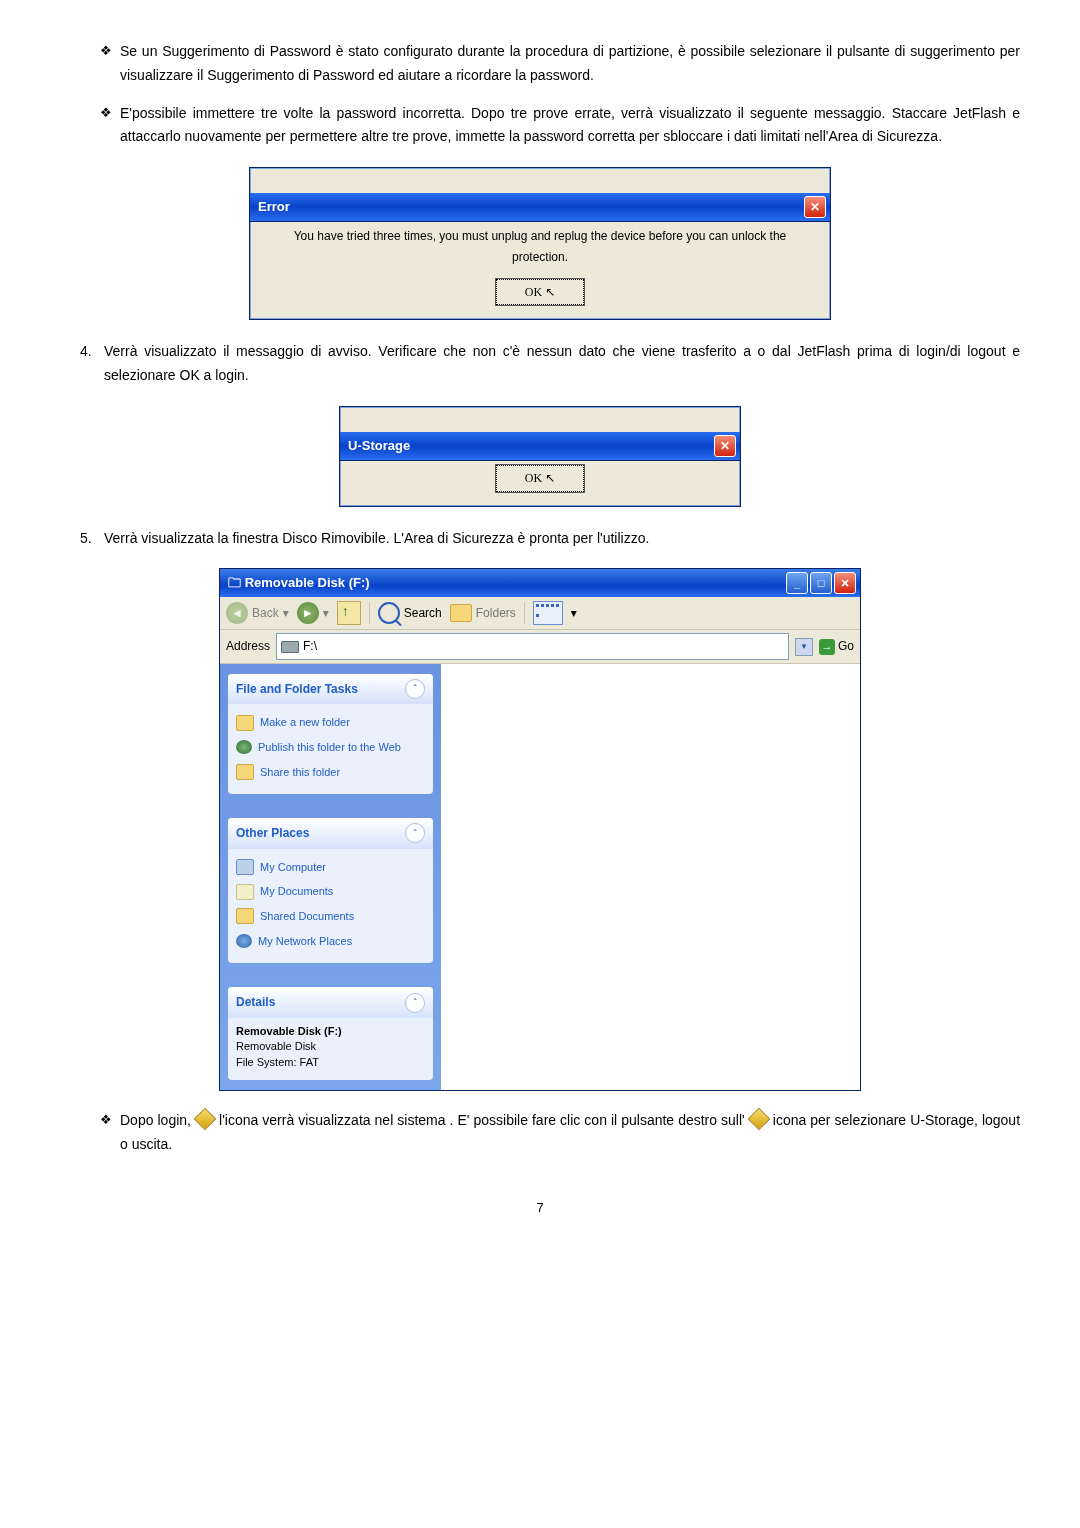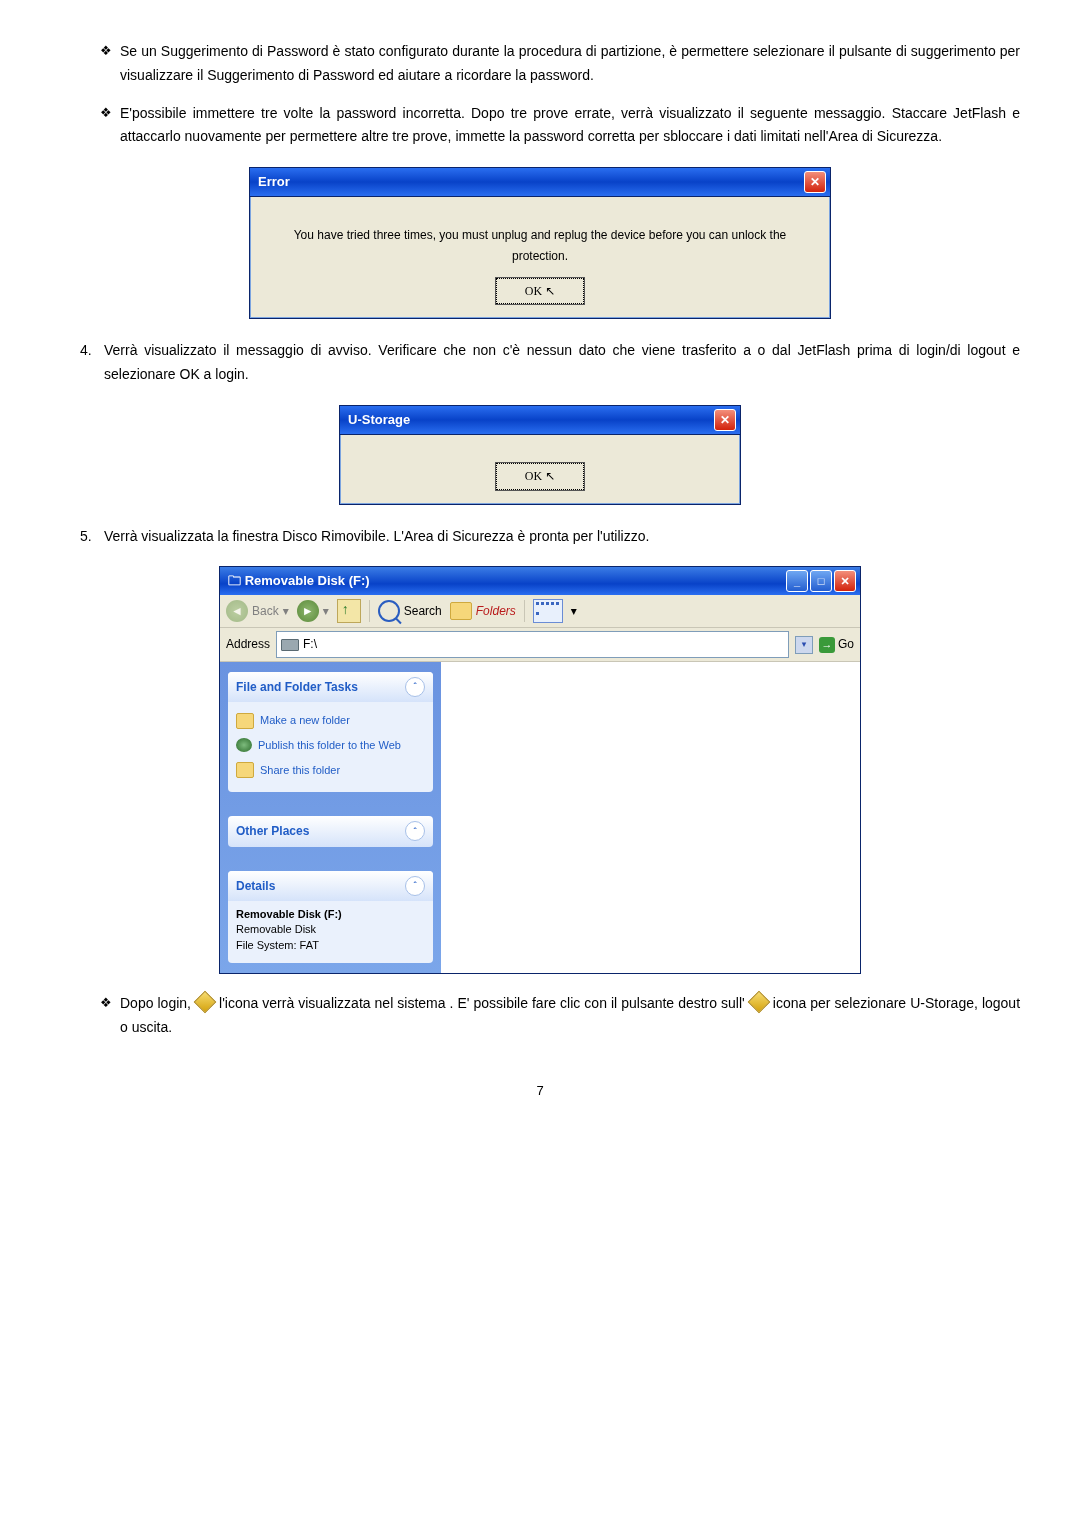--- a/index.html
+++ b/index.html
@@ -29,31 +29,32 @@
   .xp-titlebar {
     background: linear-gradient(180deg,#2a6ef0 0%,#0842c8 50%,#2a6ef0 100%);
     color: #fff;
     font-weight: bold;
     font-size: 13px;
     padding: 3px 4px 3px 8px;
     display: flex;
     align-items: flex-end;
     justify-content: space-between;
     border-bottom: 1px solid #0a246a;
+    margin-top: 25px;
   }
   .xp-close {
     width: 20px; height: 20px;
     background: linear-gradient(180deg,#f38f7b,#d2220c);
     border: 1px solid #fff;
     color:#fff; font-weight:bold; font-size:12px;
     display:flex; align-items:center; justify-content:center;
     border-radius:3px;
   }
   .xp-body {
-    padding: 28px 16px 14px 16px;
+    padding: 4px 16px 14px 16px;
     text-align: center;
     font-size: 12px;
     color:#000;
   }
   .xp-msg { text-align: center; margin-bottom: 12px; }
   .xp-ok-btn {
     display:inline-block;
     border: 1px dotted #000;
     outline: 1px solid #555;
     background:#ece9d8;
@@ -126,21 +127,21 @@
 
   .page-num { text-align:center; margin-top:40px; font-size:13px; }
   .cursor { font-size:12px; display:inline-block; transform:translate(0,0); }
 </style>
 </head>
 <body>
 
 <div class="bullet-list">
   <div class="bullet-item">
     <div class="diamond">❖</div>
-    <div class="content">Se un Suggerimento di Password è stato configurato durante la procedura di partizione, è permettere selezionare il pulsante di suggerimento per visualizzare il Suggerimento di Password ed aiutare a ricordare la password.</div>
+    <div class="content">Se un Suggerimento di Password è stato configurato durante la procedura di partizione, è possibile selezionare il pulsante di suggerimento per visualizzare il Suggerimento di Password ed aiutare a ricordare la password.</div>
   </div>
   <div class="bullet-item">
     <div class="diamond">❖</div>
     <div class="content">E'possibile immettere tre volte la password incorretta. Dopo tre prove errate, verrà visualizzato il seguente messaggio. Staccare JetFlash e attaccarlo nuovamente per permettere altre tre prove, immette la password corretta per sbloccare i dati limitati nell'Area di Sicurezza.</div>
   </div>
 </div>
 
 <div class="xp-dialog" style="width:580px;">
   <div class="xp-titlebar">
     <span>Error</span>
@@ -198,21 +199,21 @@
     </div>
     <div class="tb-btn">
       <div class="icon-circle fwd-ic">►</div> ▾
     </div>
     <div class="up-ic"></div>
     <div class="tb-sep"></div>
     <div class="tb-btn" style="color:#000;">
       <div class="search-ic"></div>
       <span>Search</span>
     </div>
-    <div class="tb-btn" style="color:#b91c1c;font-style:italic;">
+    <div class="tb-btn" style="color:#737373;">
       <div class="folders-ic"></div>
       <span>Folders</span>
     </div>
     <div class="tb-sep"></div>
     <div class="views-ic">
       <span></span>
         <span></span>
         <span></span>
         <span></span>
         <span></span>
@@ -250,20 +251,38 @@
           <div class="task-link">
               <div class="task-ic ic-share"></div>
               <span>Share this folder</span>
             </div>
         </div>
       </div>
       <div class="panel">
         <div class="panel-hd">
           <span>Other Places</span>
           <div class="collapse">ˆ</div>
+        </div>
+        <div class="panel-bd">
+          <div class="task-link">
+              <div class="task-ic ic-mycomputer"></div>
+              <span>My Computer</span>
+            </div>
+          <div class="task-link">
+              <div class="task-ic ic-mydoc"></div>
+              <span>My Documents</span>
+            </div>
+          <div class="task-link">
+              <div class="task-ic ic-shared"></div>
+              <span>Shared Documents</span>
+            </div>
+          <div class="task-link">
+              <div class="task-ic ic-network"></div>
+              <span>My Network Places</span>
+            </div>
         </div>
       </div>
       <div class="panel">
         <div class="panel-hd">
           <span>Details</span>
           <div class="collapse">ˆ</div>
         </div>
         <div class="panel-bd details-txt">
           <div class="details-title">Removable Disk (F:)</div>
           <div>Removable Disk</div>

